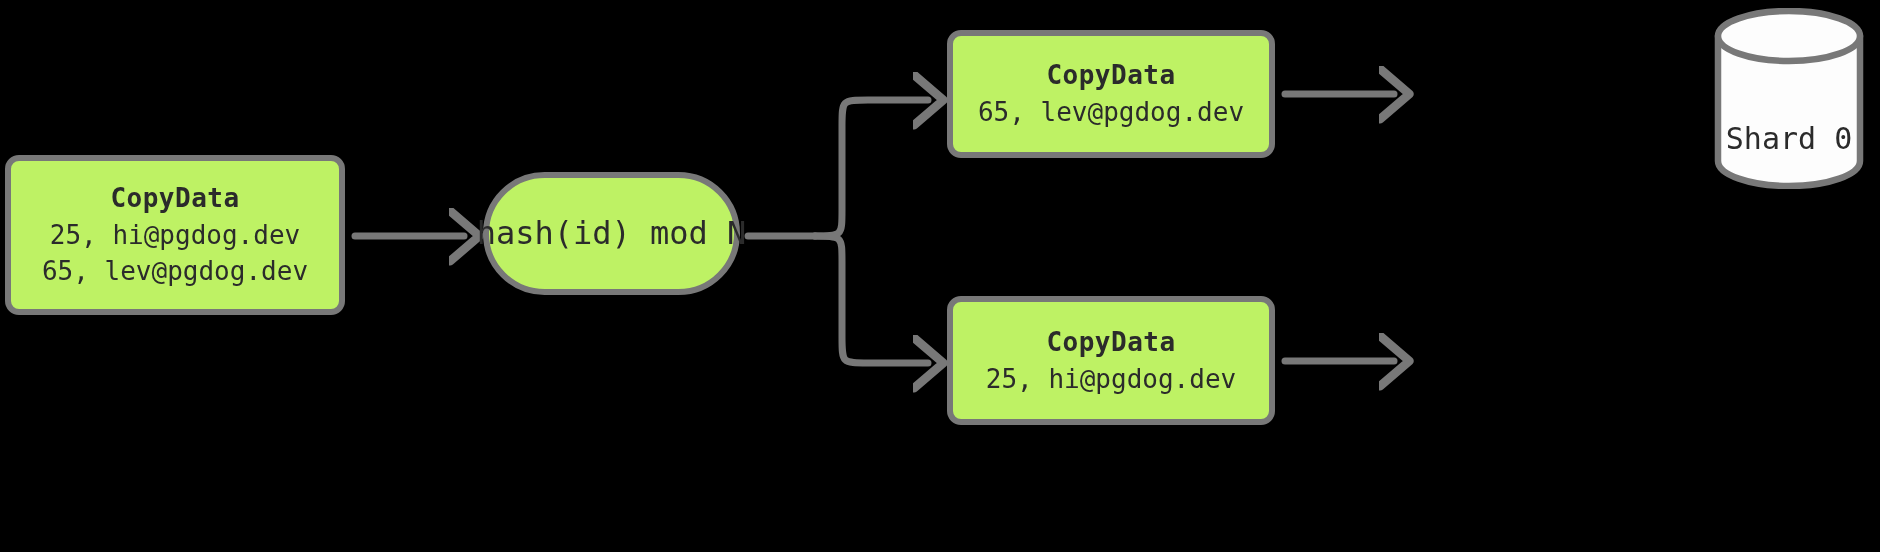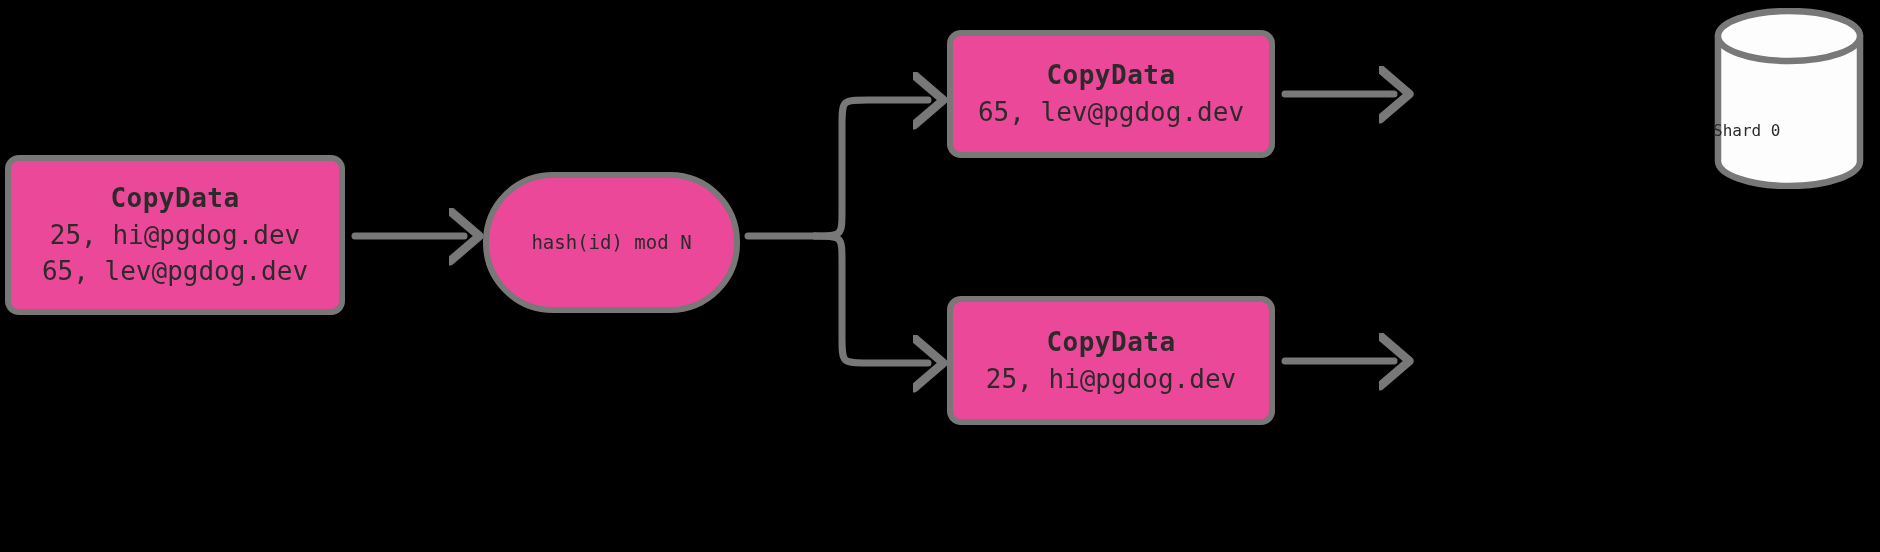--- a/index.html
+++ b/index.html
@@ -2,37 +2,37 @@
 <html><head>
 <meta charset="utf-8">
 <style>
   html,body{margin:0;padding:0;background:#000;}
   body{width:1880px;height:552px;overflow:hidden;
        font-family:"DejaVu Sans Mono","Liberation Mono",monospace;}
   #stage{position:relative;width:1880px;height:552px;background:#000;}
 
   svg.layer{position:absolute;left:0;top:0;width:1880px;height:552px;}
 
-  .node{position:absolute;background:#ec4899;border:6px solid #787878;
+  .node{position:absolute;background:#bef264;border:6px solid #787878;
         box-sizing:border-box;display:flex;flex-direction:column;
         align-items:center;justify-content:center;color:#2b2b2b;}
   .node .ln{line-height:1.42;white-space:pre;}
   .node .ln.hdr{font-weight:700;letter-spacing:.5px;}
 
   #src-box{left:5px;top:155px;width:340px;height:160px;border-radius:14px;font-size:26px;}
-  #hash-box{left:483px;top:172px;width:257px;height:141px;border-radius:70px;font-size:19px;}
+  #hash-box{left:483px;top:172px;width:257px;height:123px;border-radius:70px;font-size:32px;}
   #dest-box-0{left:947px;top:30px;width:328px;height:128px;border-radius:14px;font-size:26px;}
   #dest-box-1{left:947px;top:296px;width:328px;height:129px;border-radius:14px;font-size:26px;}
 
   .shard{position:absolute;width:152px;height:181px;}
   #shard-0{left:1713px;top:8px;}
   #shard-1{left:1713px;top:293px;}
   .shard svg{width:100%;height:100%;display:block;}
-  .shard .lbl{position:absolute;left:0;width:100%;text-align:left;
-              color:#2b2b2b;font-size:16px;white-space:pre;}
+  .shard .lbl{position:absolute;left:0;width:100%;text-align:center;
+              color:#2b2b2b;font-size:30px;white-space:pre;}
   #shard-0 .lbl{top:113px;}
   #shard-1 .lbl{top:113px;}
 </style>
 </head>
 <body>
 
 <div id="stage">
 
   <svg class="layer" viewBox="0 0 1880 552" xmlns="http://www.w3.org/2000/svg">
     <defs>

